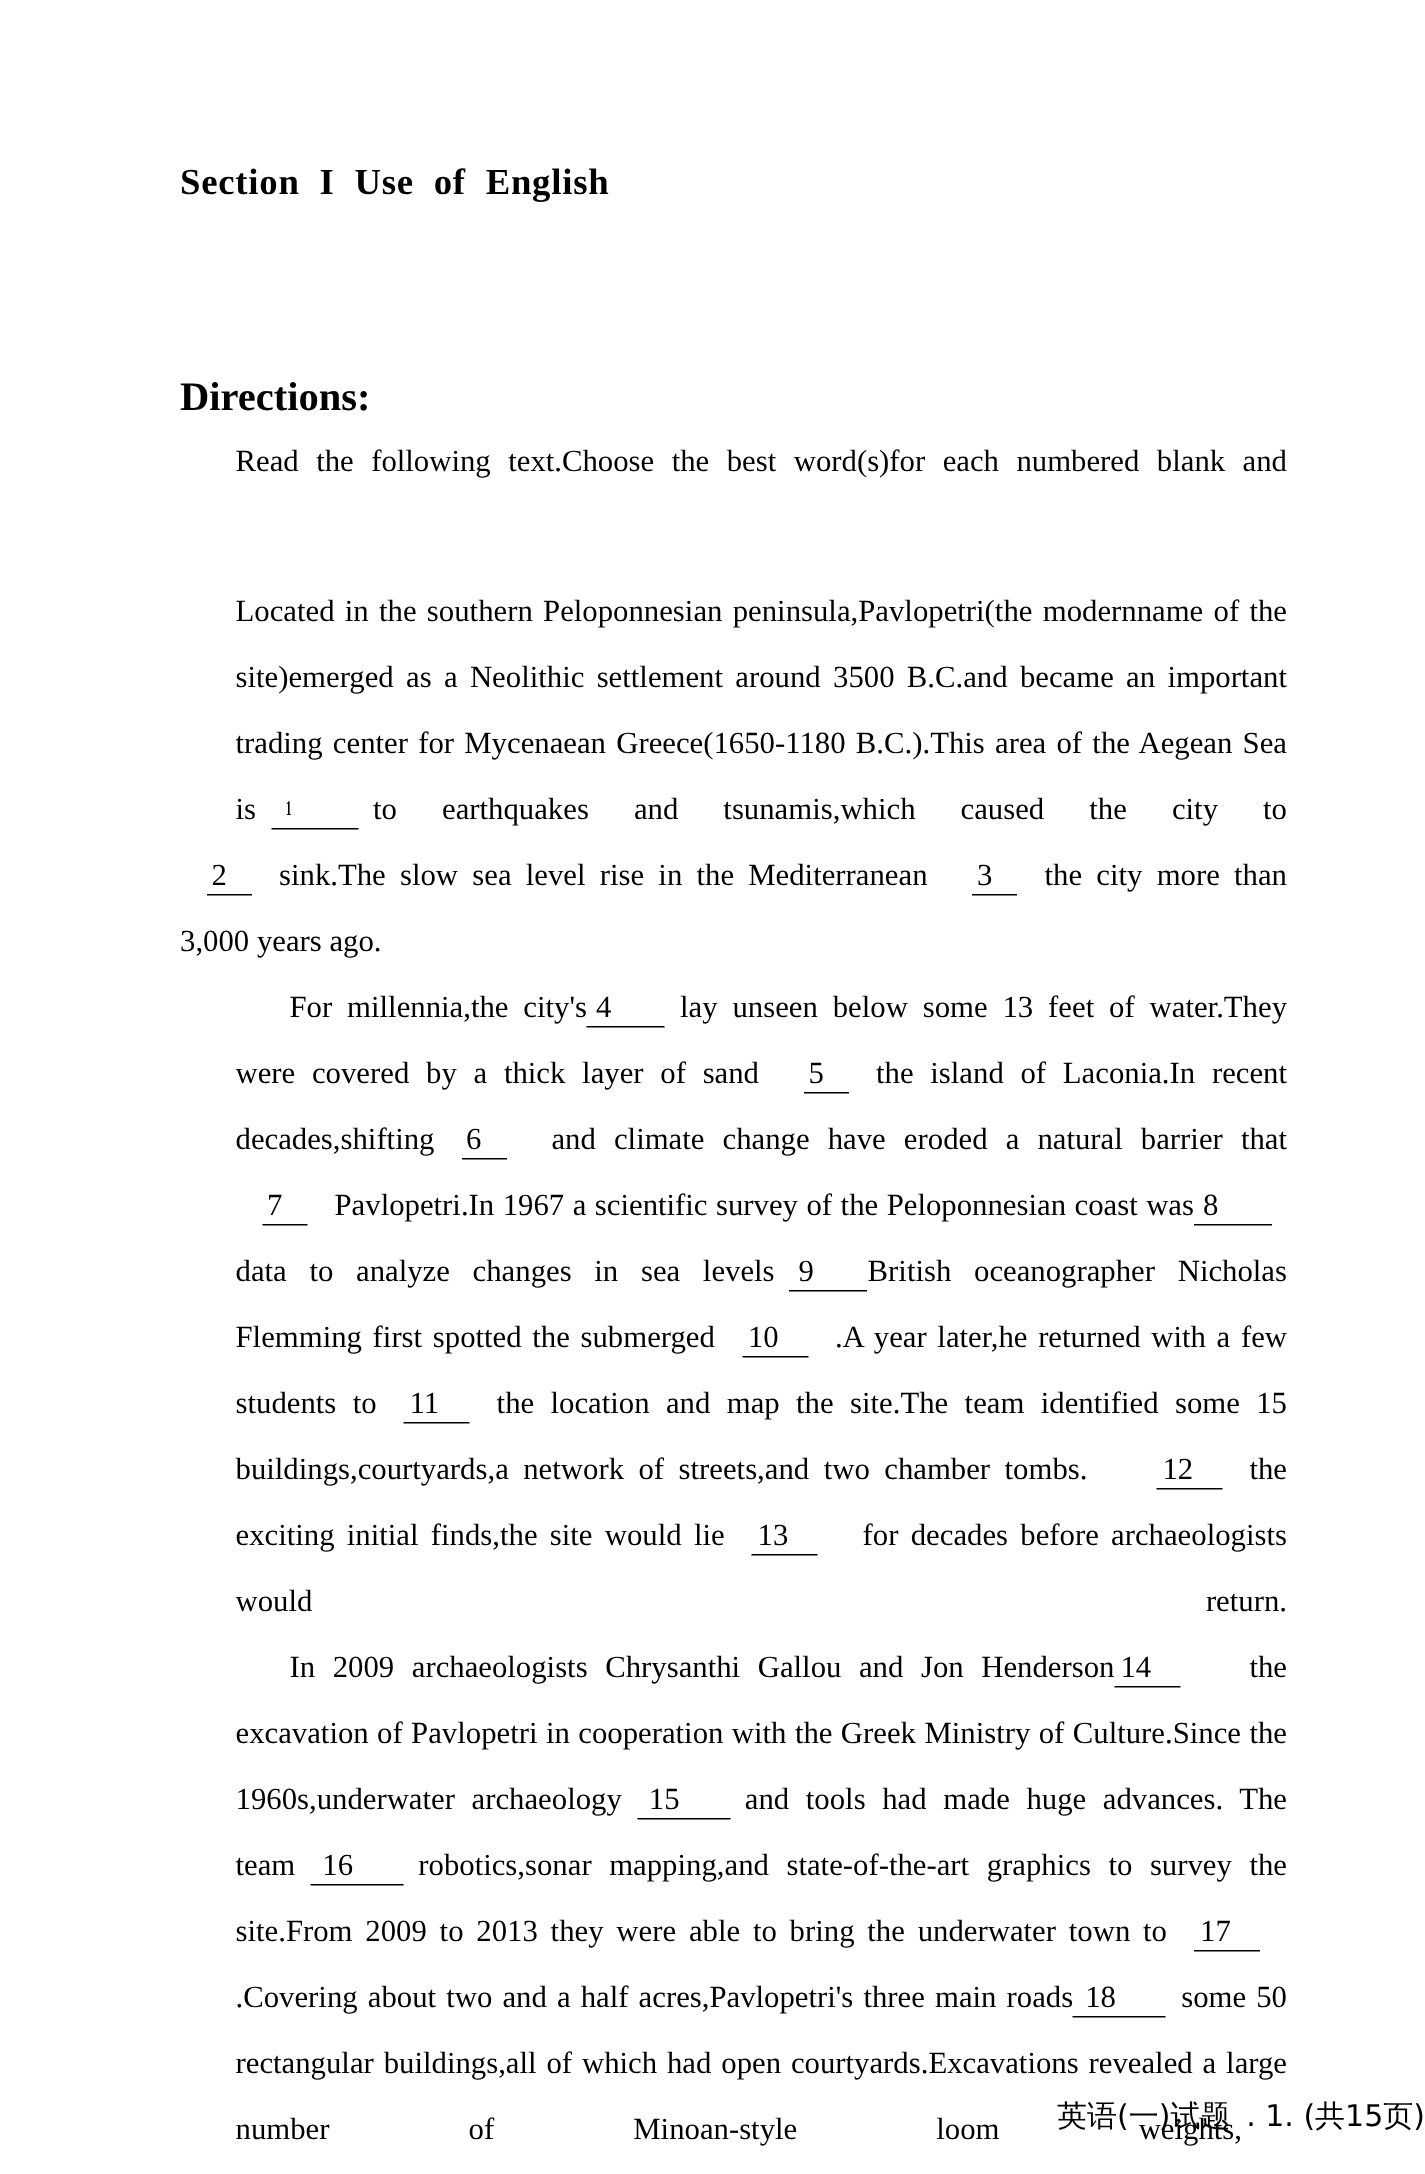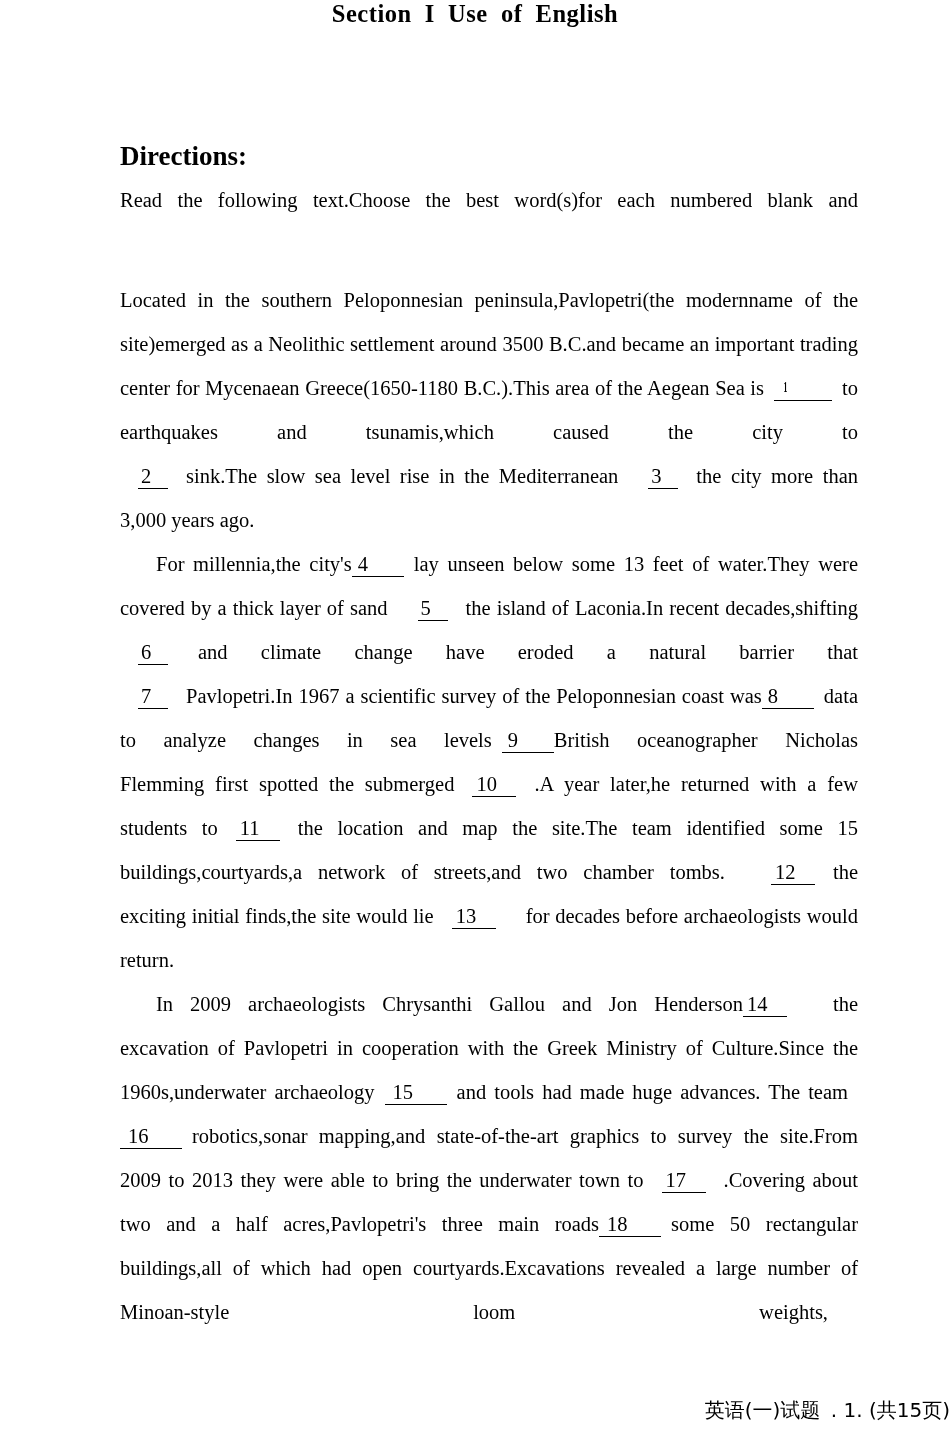--- a/index.html
+++ b/index.html
@@ -20,25 +20,26 @@
     position: absolute;
     left: 0; top: 0;
     width: 950px;
     height: 1449px;
     box-sizing: border-box;
     padding: 0 92px 0 120px;
   }
 
   
   .title {
-    text-align: center;
+    text-align: left;
     font-weight: bold;
     font-size: 24.5px;
     letter-spacing: 0.5px;
     margin: 0;
+    padding-top: 108px;
     padding-right: 28px;
     line-height: 1.15;
     white-space: pre;
   }
 
   
   .block {
     font-size: 20.5px;
     line-height: 44px;
     text-align: justify;
@@ -65,20 +66,21 @@
   }
 
   
   .gap-lg { height: 56px; }
   .gap-sm { height: 0px; }
 
   
   .justify-all {
     text-align: justify;
     text-align-last: justify;
+    margin-left: 37px;
   }
   .justify-left-last {
     text-align: justify;
     text-align-last: left;
   }
 
   .indent { display: inline-block; width: 36px; }
   .indent-sm { display: inline-block; width: 18px; }
 
   

